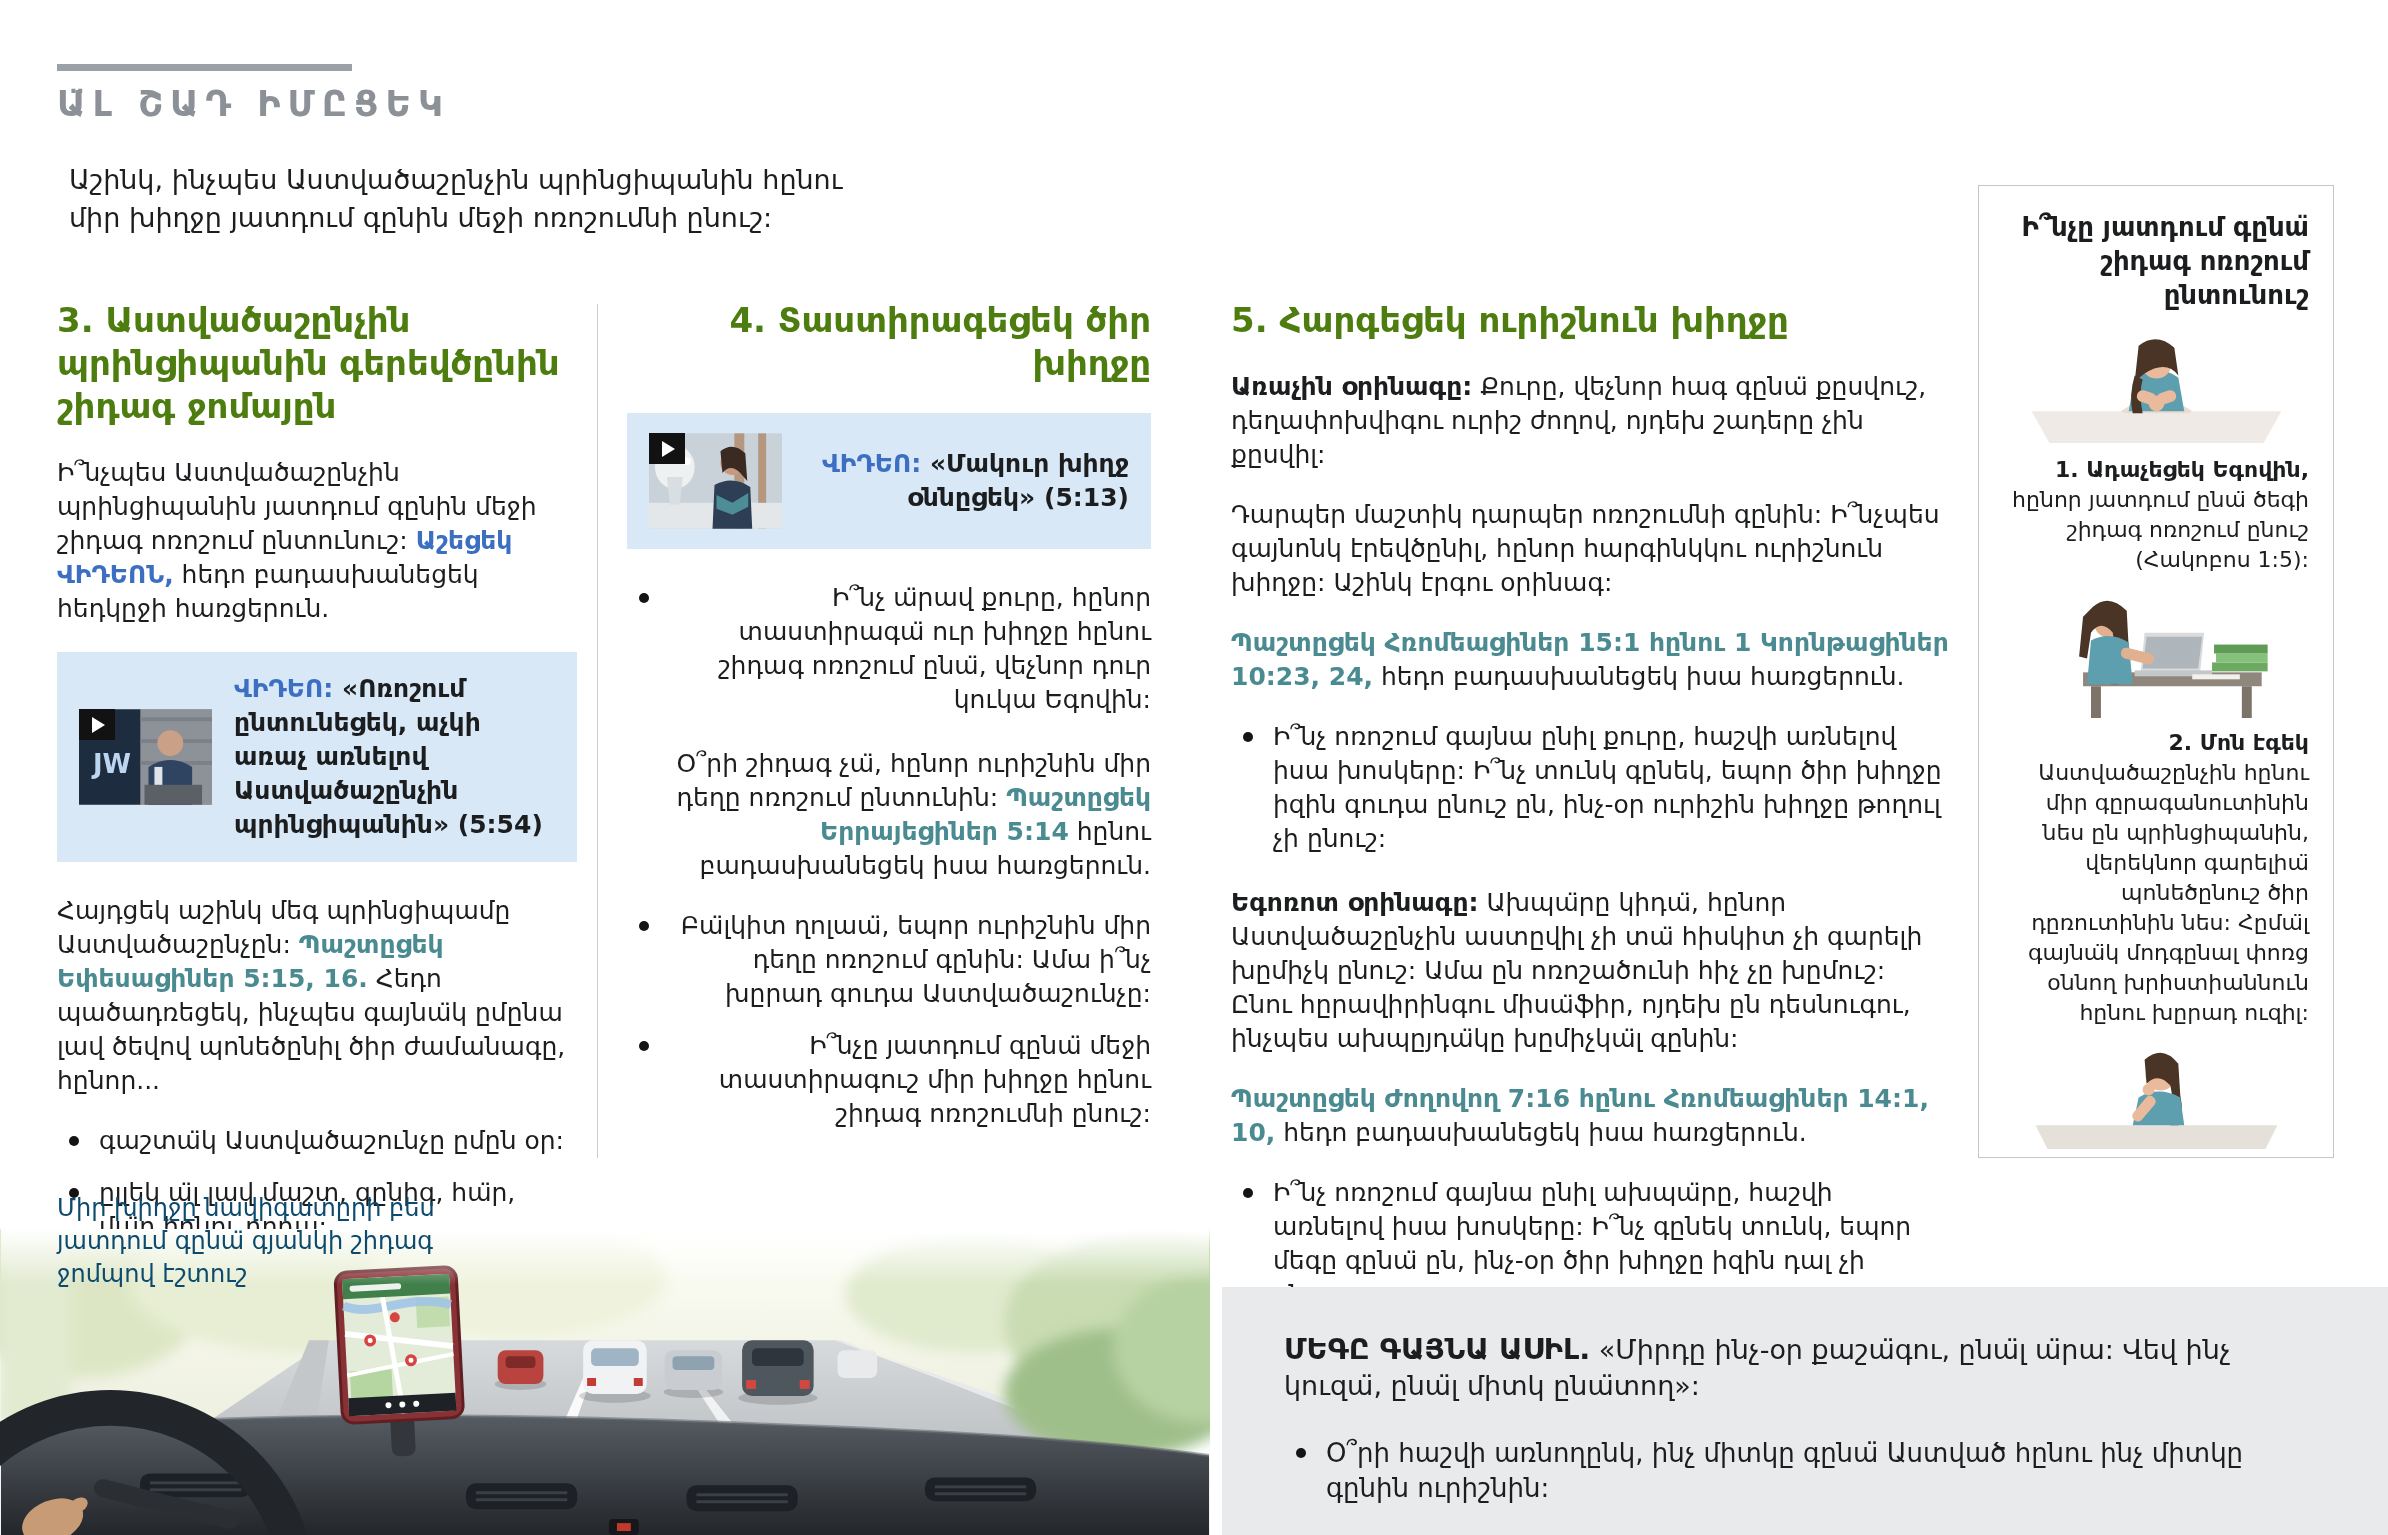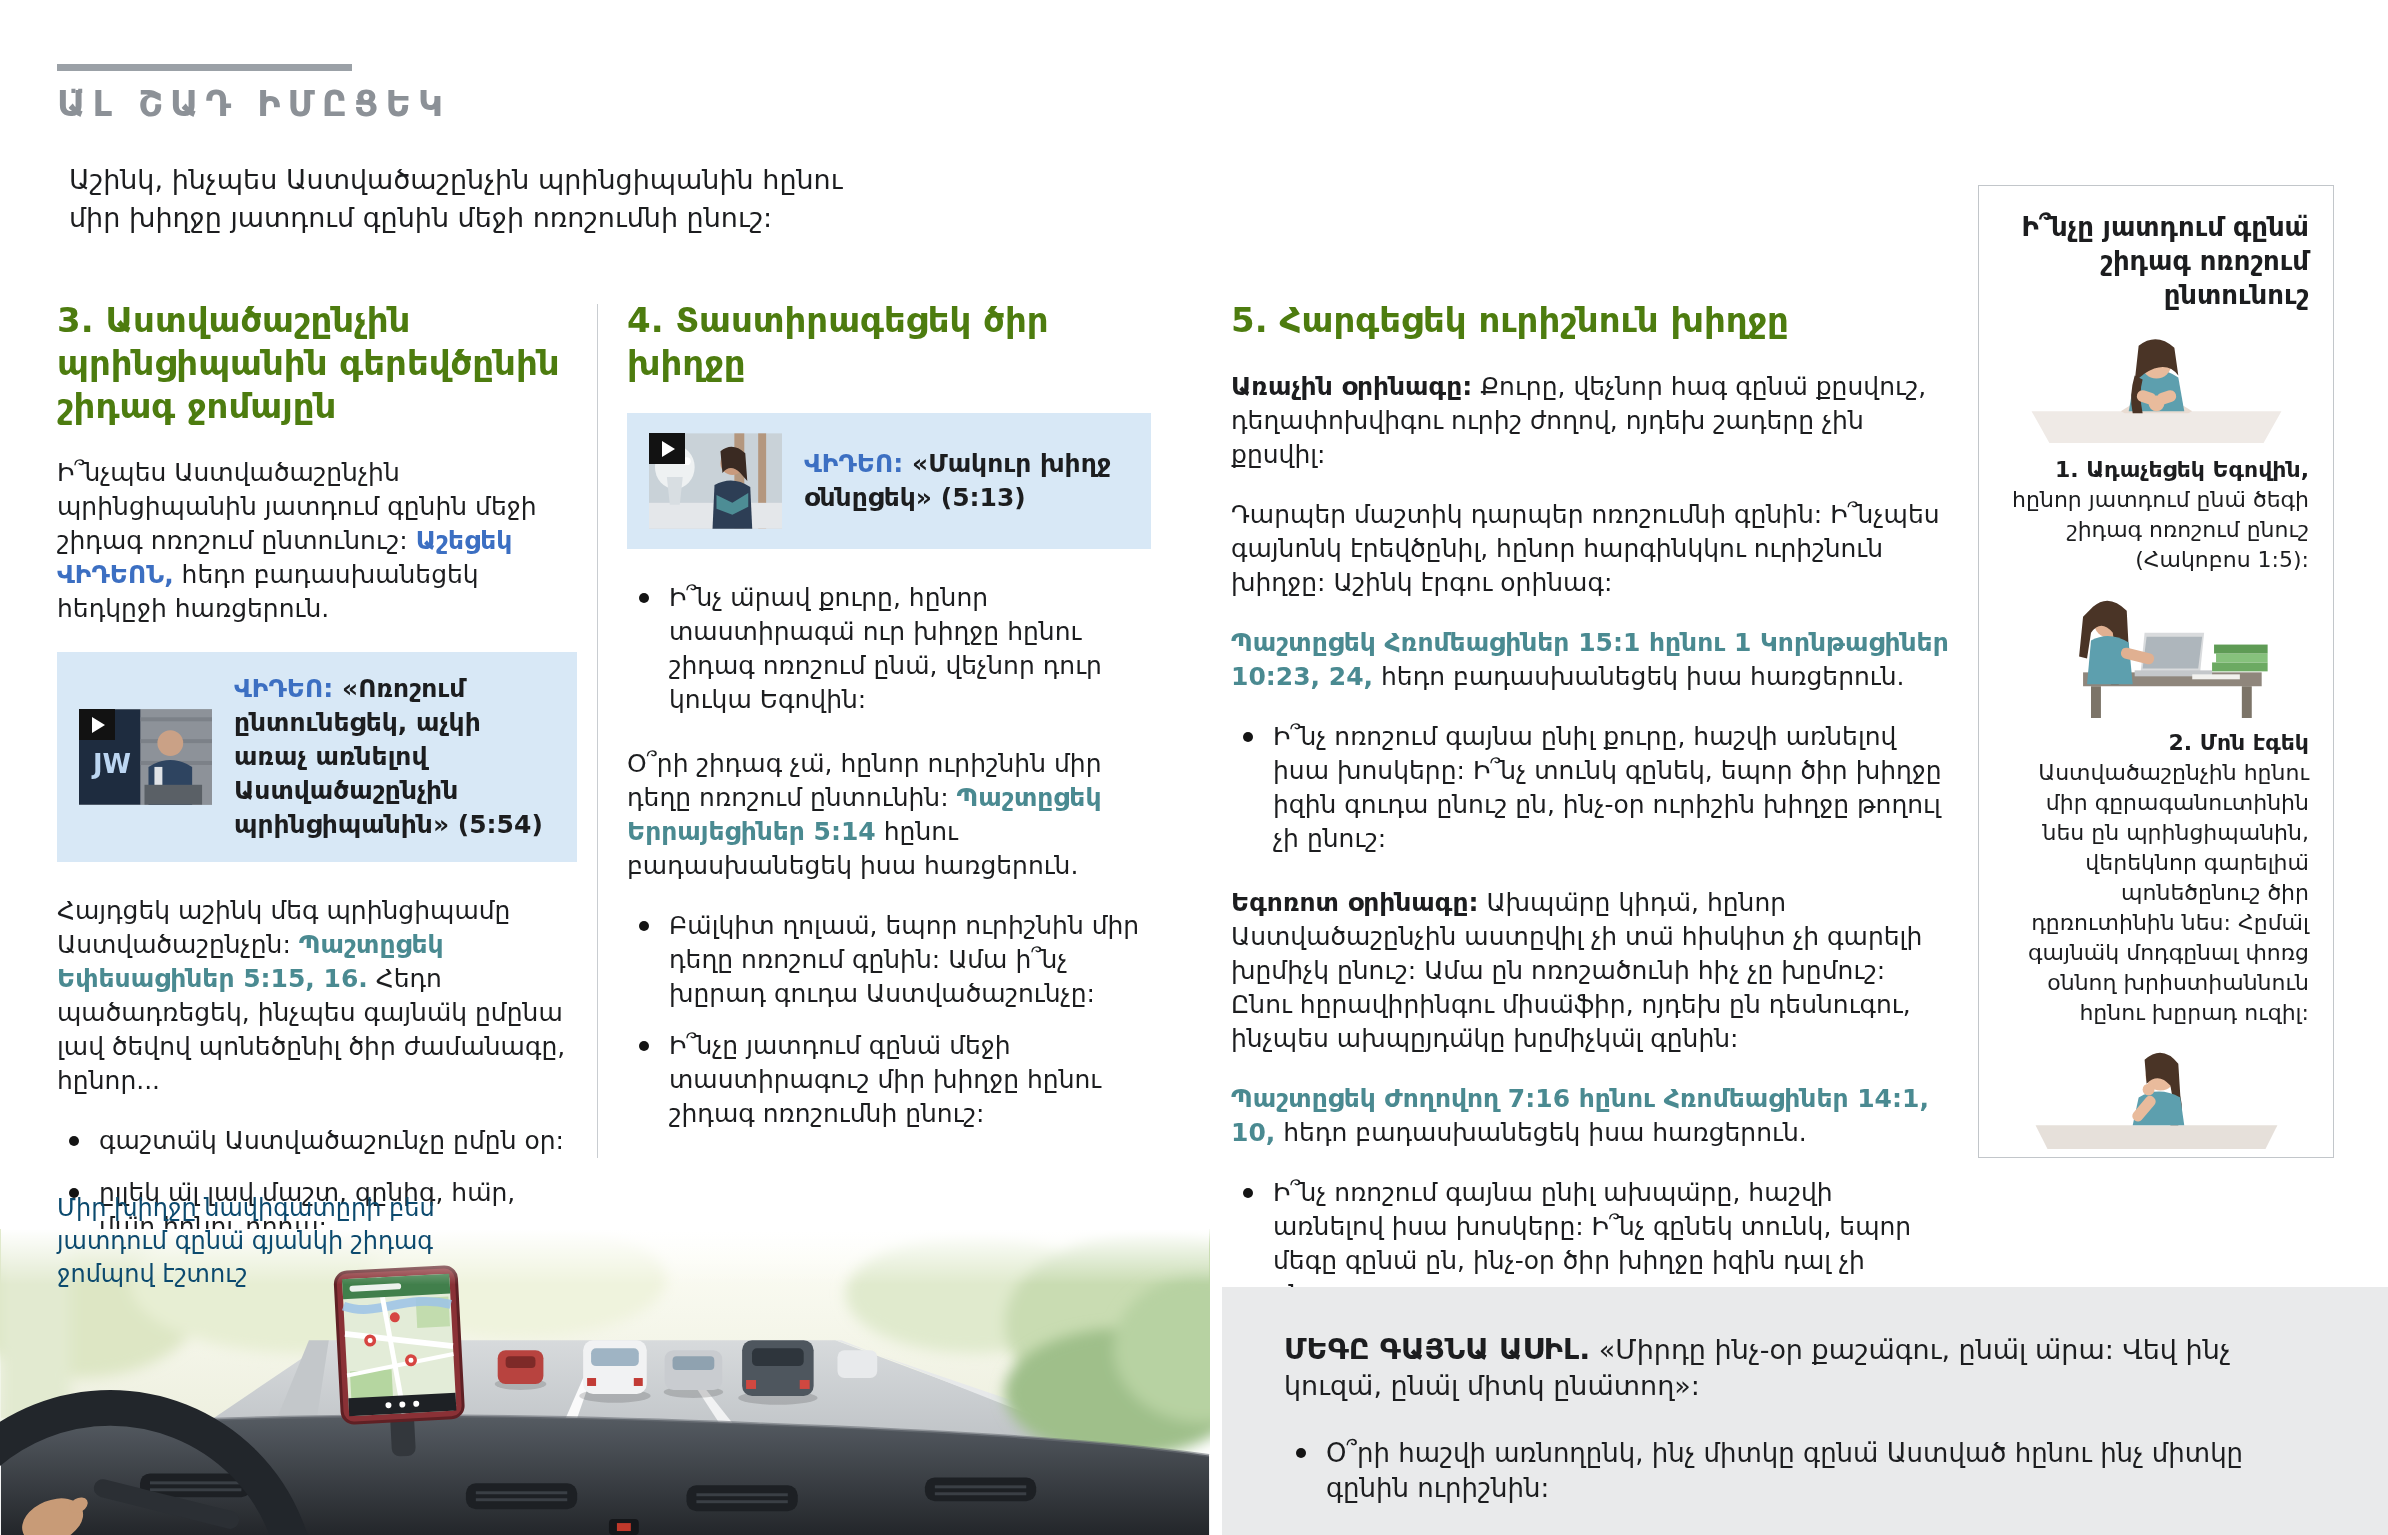--- a/index.html
+++ b/index.html
@@ -8,21 +8,21 @@
     font-family:"DejaVu Sans","Liberation Sans",sans-serif;color:#1c1d1f;
   }
   
   .kicker-bar{position:absolute;left:57px;top:64px;width:295px;height:7px;background:#9ba1a7;}
   .kicker{position:absolute;left:57px;top:84px;font-size:35px;font-weight:bold;letter-spacing:7px;color:#8c9197;}
   .intro{position:absolute;left:57px;top:149px;width:796px;font-size:27px;line-height:38px;color:#1c1d1f;margin:12px;}
 
   
   .col{position:absolute;top:299px;}
   .col1{left:57px;width:520px;}
-  .col2{left:627px;width:524px;}
+  .col2{left:627px;width:524px;text-align:right;}
   .col3{left:1231px;width:719px;}
   .vdivider{position:absolute;left:597px;top:304px;width:1px;height:854px;background:#c9cdd1;}
 
   h2.sec{margin:0 0 28px 0;font-size:34px;line-height:43px;color:#4d7c0f;font-weight:bold;}
   p.body{margin:0 0 26px 0;font-size:25px;line-height:34px;}
   .link{color:#3c6fc2;font-weight:bold;text-decoration:none;cursor:pointer;}
   .ref{color:#4a8a91;font-weight:bold;text-decoration:none;cursor:pointer;}
 
   .videobox{display:flex;gap:22px;align-items:center;background:#d8e8f6;padding:20px 22px;margin:0 0 32px 0;cursor:pointer;}
   .thumb{position:relative;width:133px;height:96px;flex:none;overflow:hidden;}

